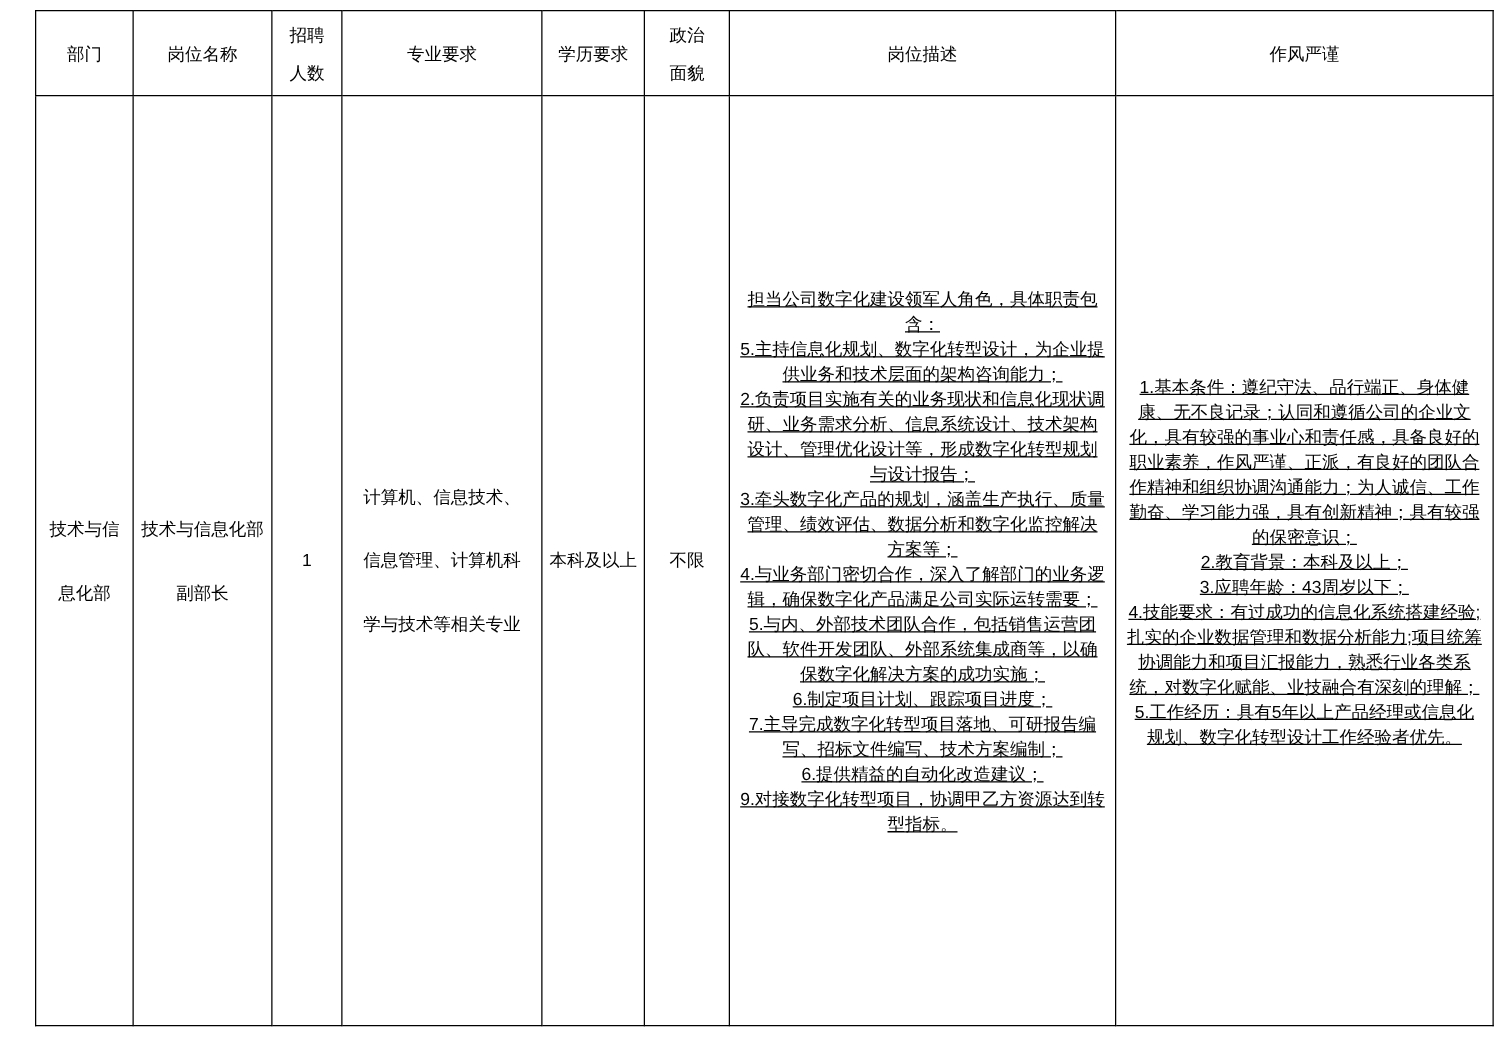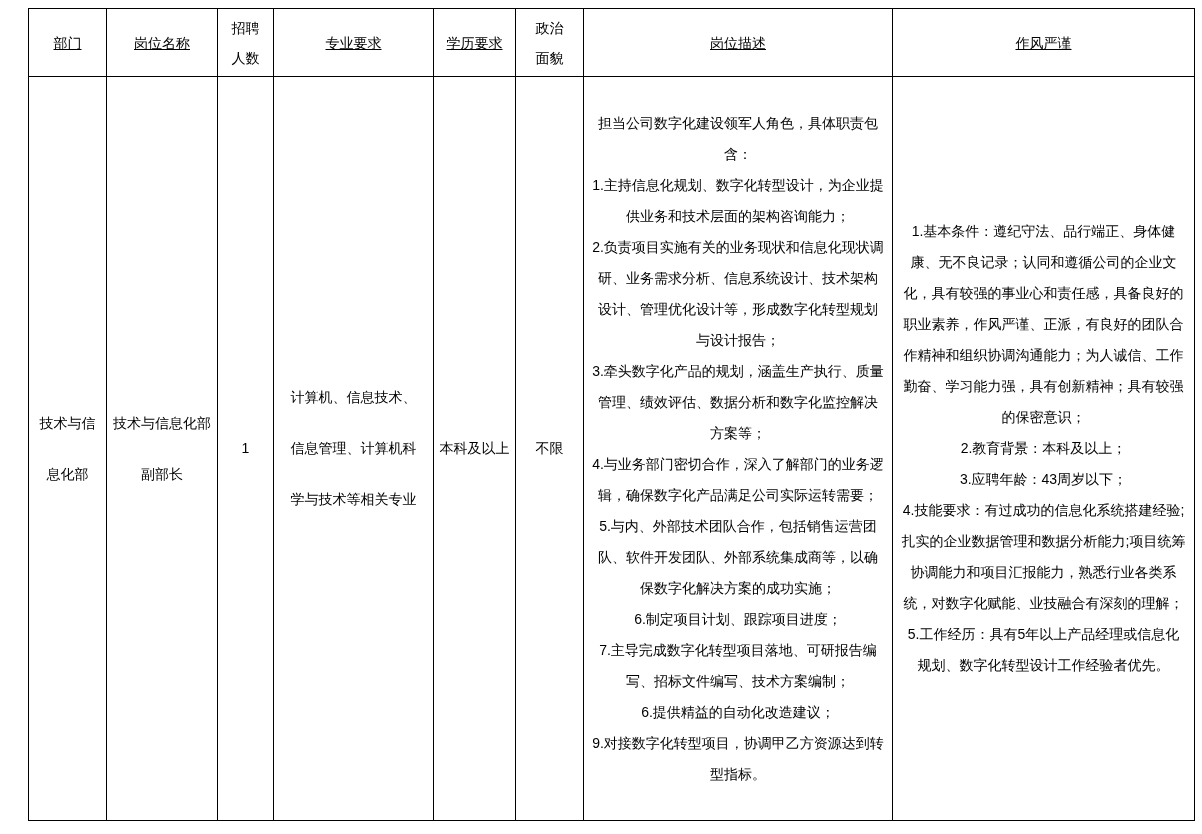--- a/index.html
+++ b/index.html
@@ -28,42 +28,42 @@
     font-size: 14px;
     text-align: center;
     vertical-align: middle;
     padding: 2px 6px;
     box-sizing: border-box;
     word-break: break-all;
   }
   th {
     height: 68px;
     line-height: 30px;
-    text-decoration: underline;
   }
   
   th.narrow span {
     display: inline-block;
     width: 2em;
     line-height: 30px;
   }
   td {
     line-height: 51px;
   }
   td.cell-major {
     padding: 2px 16px;
   }
   td.cell-education {
     white-space: nowrap;
     padding: 2px 2px;
   }
   td.cell-long {
-    line-height: 31px;
+    line-height: 20px;
     padding: 4px 8px;
     height: 744px;
+    text-decoration: underline;
   }
   td.cell-long p {
     margin: 0;
     text-align: center;
     word-break: break-all;
   }
 </style>
 </head>
 <body>
 
@@ -98,21 +98,21 @@
     <tbody>
       <tr>
         <td>技术与信息化部</td>
         <td>技术与信息化部副部长</td>
         <td>1</td>
         <td class="cell-major">计算机、信息技术、信息管理、计算机科学与技术等相关专业</td>
         <td class="cell-education">本科及以上</td>
         <td>不限</td>
         <td class="cell-long">
           <p>担当公司数字化建设领军人角色，具体职责包含：</p>
-          <p>1.主持信息化规划、数字化转型设计，为企业提供业务和技术层面的架构咨询能力；</p>
+          <p>5.主持信息化规划、数字化转型设计，为企业提供业务和技术层面的架构咨询能力；</p>
           <p>2.负责项目实施有关的业务现状和信息化现状调研、业务需求分析、信息系统设计、技术架构设计、管理优化设计等，形成数字化转型规划与设计报告；</p>
           <p>3.牵头数字化产品的规划，涵盖生产执行、质量管理、绩效评估、数据分析和数字化监控解决方案等；</p>
           <p>4.与业务部门密切合作，深入了解部门的业务逻辑，确保数字化产品满足公司实际运转需要；</p>
           <p>5.与内、外部技术团队合作，包括销售运营团队、软件开发团队、外部系统集成商等，以确保数字化解决方案的成功实施；</p>
           <p>6.制定项目计划、跟踪项目进度；</p>
           <p>7.主导完成数字化转型项目落地、可研报告编写、招标文件编写、技术方案编制；</p>
           <p>6.提供精益的自动化改造建议；</p>
           <p>9.对接数字化转型项目，协调甲乙方资源达到转型指标。</p>
         </td>
         <td class="cell-long">

